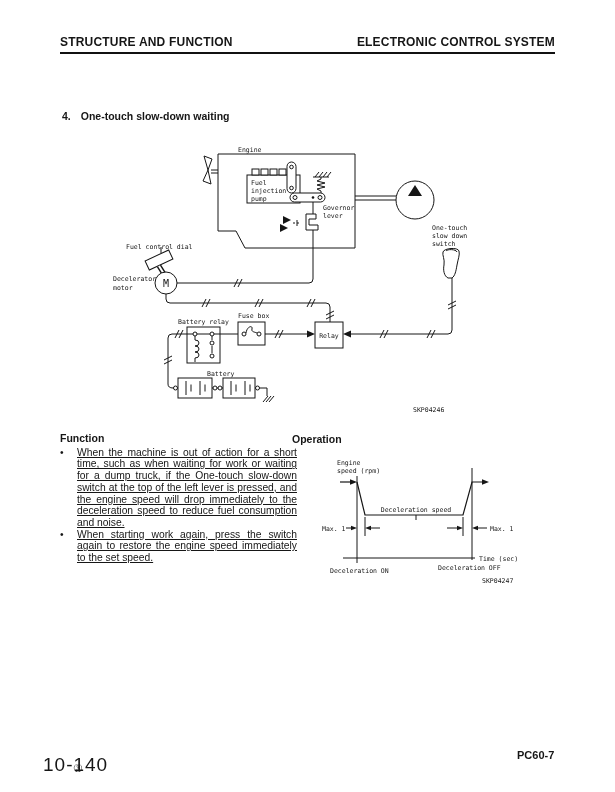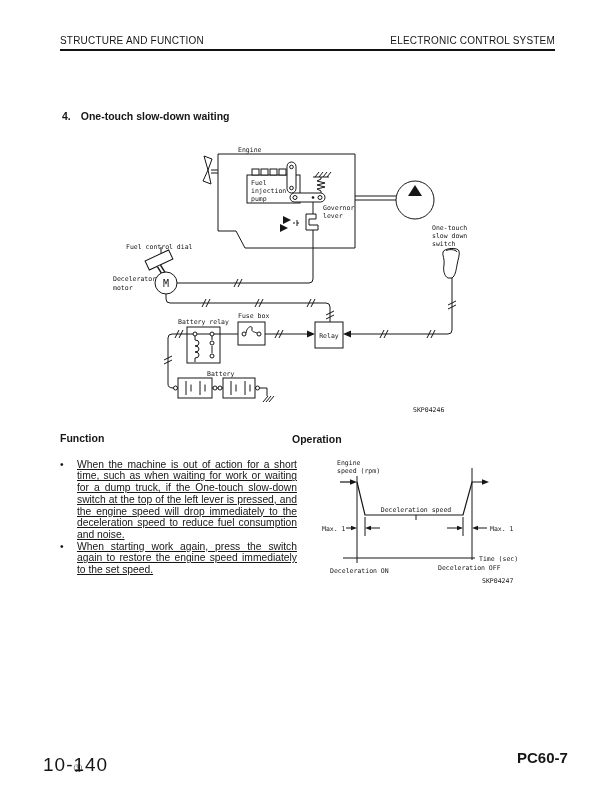--- a/index.html
+++ b/index.html
@@ -5,48 +5,48 @@
   * { margin:0; padding:0; box-sizing:border-box; }
   html,body { background:#ffffff; }
   .page {
     position:relative; width:615px; height:792px; background:#fff;
     color:#161616; font-family:"Liberation Sans", sans-serif; overflow:hidden;
   }
   .header {
     position:absolute; left:60px; top:35px; width:495px;
     border-bottom:2.5px solid #111; padding-bottom:3px;
     display:flex; justify-content:space-between;
-    font-weight:normal; font-size:10px; letter-spacing:0.2px;
+    font-weight:bold; font-size:12px; letter-spacing:0.2px;
   }
   .section-heading {
     position:absolute; left:62px; top:110px;
     font-weight:bold; font-size:10.5px; display:flex; gap:10px;
   }
   .subhead { font-weight:bold; font-size:10.5px; }
   .func {
     position:absolute; left:60px; top:433px; width:237px;
     font-size:10.3px; line-height:11.7px;
   }
-  .func .subhead { margin-bottom:14px; }
+  .func .subhead { margin-bottom:2px; }
   .bullet-row { display:flex; }
   .bullet { flex:0 0 17px; width:17px; }
   .btext { flex:1; text-align:justify;text-decoration:underline; }
   .op-head { position:absolute; left:292px; top:433px; }
   svg.schematic { position:absolute; left:100px; top:140px; }
   svg.graph { position:absolute; left:300px; top:432px; }
   svg text { font-family:"DejaVu Sans Mono", monospace; font-size:6.5px; fill:#161616; stroke:none; }
   .ln { stroke:#161616; stroke-width:1; fill:none; }
   .ln2 { stroke:#161616; stroke-width:1.2; fill:none; }
   .fl { fill:#161616; stroke:none; }
   .wbox { stroke:#161616; stroke-width:1; fill:#fff; }
   .thick { stroke:#161616; stroke-width:5; fill:none; }
   .thickw { stroke:#fff; stroke-width:2; fill:none; }
   .footer-page { position:absolute; left:43px; top:742px; font-size:19px; letter-spacing:1px;margin-top:12px; }
   .footer-mark { position:absolute; left:73px; top:762px; font-size:11px; }
-  .footer-model { position:absolute; left:517px; top:749px; font-size:15px; font-weight:bold; }
+  .footer-model { position:absolute; left:517px; top:749px; font-size:11px; font-weight:bold; }
 </style>
 </head>
 <body>
 
 <div class="page">
 
   <div class="header">
     <span>STRUCTURE AND FUNCTION</span>
     <span>ELECTRONIC CONTROL SYSTEM</span>
   </div>

